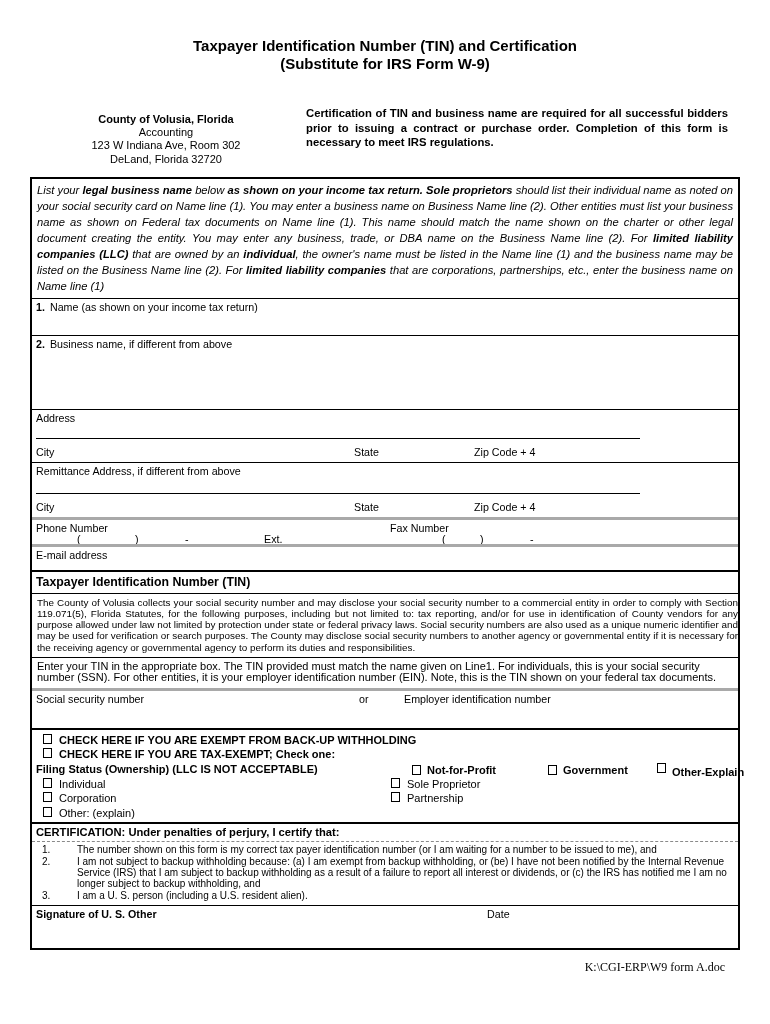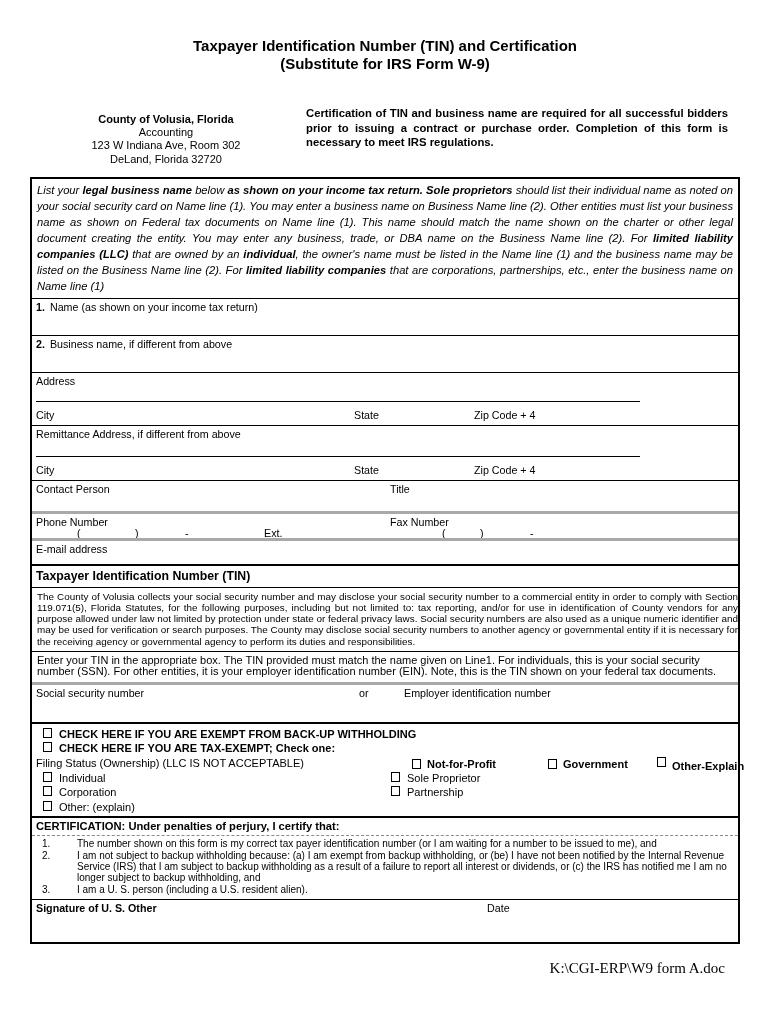--- a/index.html
+++ b/index.html
@@ -21,53 +21,53 @@
   .row.gray { border-top:3px solid #a9a9a9; }
   .row.thick { border-top:2px solid #000; }
   .row.dashed { border-top:1px dashed #8a8a8a; }
 
   .intro { font-size:11.2px; line-height:16px; text-align:justify; padding:3px 5px 4px 5px;font-style:italic; }
   .intro .b { font-weight:bold; }
 
   .field-label { font-size:10.7px; }
   .num { font-weight:bold; }
   .lbl-gap { margin-left:5px; }
-  .h36 { min-height:37px; } .h52 { min-height:52px; } .h55 { min-height:55px; }
+  .h36 { min-height:37px; } .h52 { min-height:52px;margin-top:37px; } .h55 { min-height:55px; }
   .h31 { min-height:31px; } .h27 { min-height:27px; } .h26 { min-height:26px; }
   .h40 { min-height:40px; }
 
   .underline { border-bottom:1px solid #000; width:604px; height:14px; margin-top:1px; }
   .cs-line { position:relative; height:14px; margin-top:7px; }
   .abs { position:absolute; top:0; white-space:nowrap; }
 
   .tin-hdr { font-weight:bold; font-size:12.3px; padding:3px 4px 4px 4px; }
   .privacy { font-size:9.9px; line-height:11.2px; text-align:justify; padding:3px 0 4px 5px; }
   .enter-tin { font-size:11px; line-height:11.4px; padding:3px 5px 4px 5px; }
 
   .cb { display:inline-block; width:9px; height:10px; border:1.3px solid #000; background:#fff;
         vertical-align:-1px; margin-right:6px; flex:none; }
   .check-sec { padding:3px 4px 2px 4px; font-size:11px; }
   .check-line { position:relative; padding-left:23px; line-height:14px; font-weight:bold; }
   .check-line .cb { position:absolute; left:23px; margin-left:-16px; top:1px; }
   .opt { position:absolute; top:16px; white-space:nowrap; font-weight:bold;padding-left:40px; }
   .opt .cb { position:static; }
   .opt.raised .cb { vertical-align:3px; }
-  .filing-title { font-weight:normal; line-height:15px; margin-top:1px; }
+  .filing-title { font-weight:bold; line-height:15px; margin-top:1px; }
   .filing-line { position:relative; padding-left:23px; line-height:14.5px; font-weight:normal; }
   .filing-line .cb { position:absolute; left:7px; top:1px; }
   .filing-right { position:absolute; left:355px; top:0; padding-left:16px; }
   .filing-right .cb { position:absolute; left:0; top:1px; }
 
   .cert-hdr { font-weight:bold; font-size:11.2px; padding:2px 4px 3px 4px; }
   .cert-items { padding:2px 8px 4px 0; font-size:10px; line-height:11.4px; }
   .cert-item { position:relative; padding-left:45px; }
   .cert-item .inum { position:absolute; left:10px; top:0; }
 
   .sig-row { min-height:43px; }
-  .footer-path { position:absolute; right:45px; top:960px; font-family:"Liberation Serif", serif; font-size:15px;text-align:right; }
+  .footer-path { position:absolute; right:45px; top:960px; font-family:"Liberation Serif", serif; font-size:12px;text-align:right; }
 </style>
 </head>
 <body>
 
 <div class="page">
 
   <div class="form-title">
     <div>Taxpayer Identification Number (TIN) and Certification</div>
     <div>(Substitute for IRS Form W-9)</div>
   </div>
@@ -107,24 +107,20 @@
     <div class="row h55">
       <span class="field-label">Remittance Address, if different from above</span>
       <div class="underline" style="margin-top:3px"></div>
       <div class="cs-line">
         <span class="abs" style="left:0">City</span>
         <span class="abs" style="left:318px">State</span>
         <span class="abs" style="left:438px">Zip Code + 4</span>
       </div>
     </div>
 
-    <div class="row h31">
-      <span>Contact Person</span>
-      <span class="abs" style="left:358px; top:2px">Title</span>
-    </div>
 
     <div class="row gray h27">
       <span>Phone Number</span>
       <span class="abs" style="left:358px; top:2px">Fax Number</span>
       <span class="abs" style="left:45px; top:13px">(</span>
       <span class="abs" style="left:103px; top:13px">)</span>
       <span class="abs" style="left:153px; top:13px">-</span>
       <span class="abs" style="left:232px; top:13px">Ext.</span>
       <span class="abs" style="left:410px; top:13px">(</span>
       <span class="abs" style="left:448px; top:13px">)</span>

